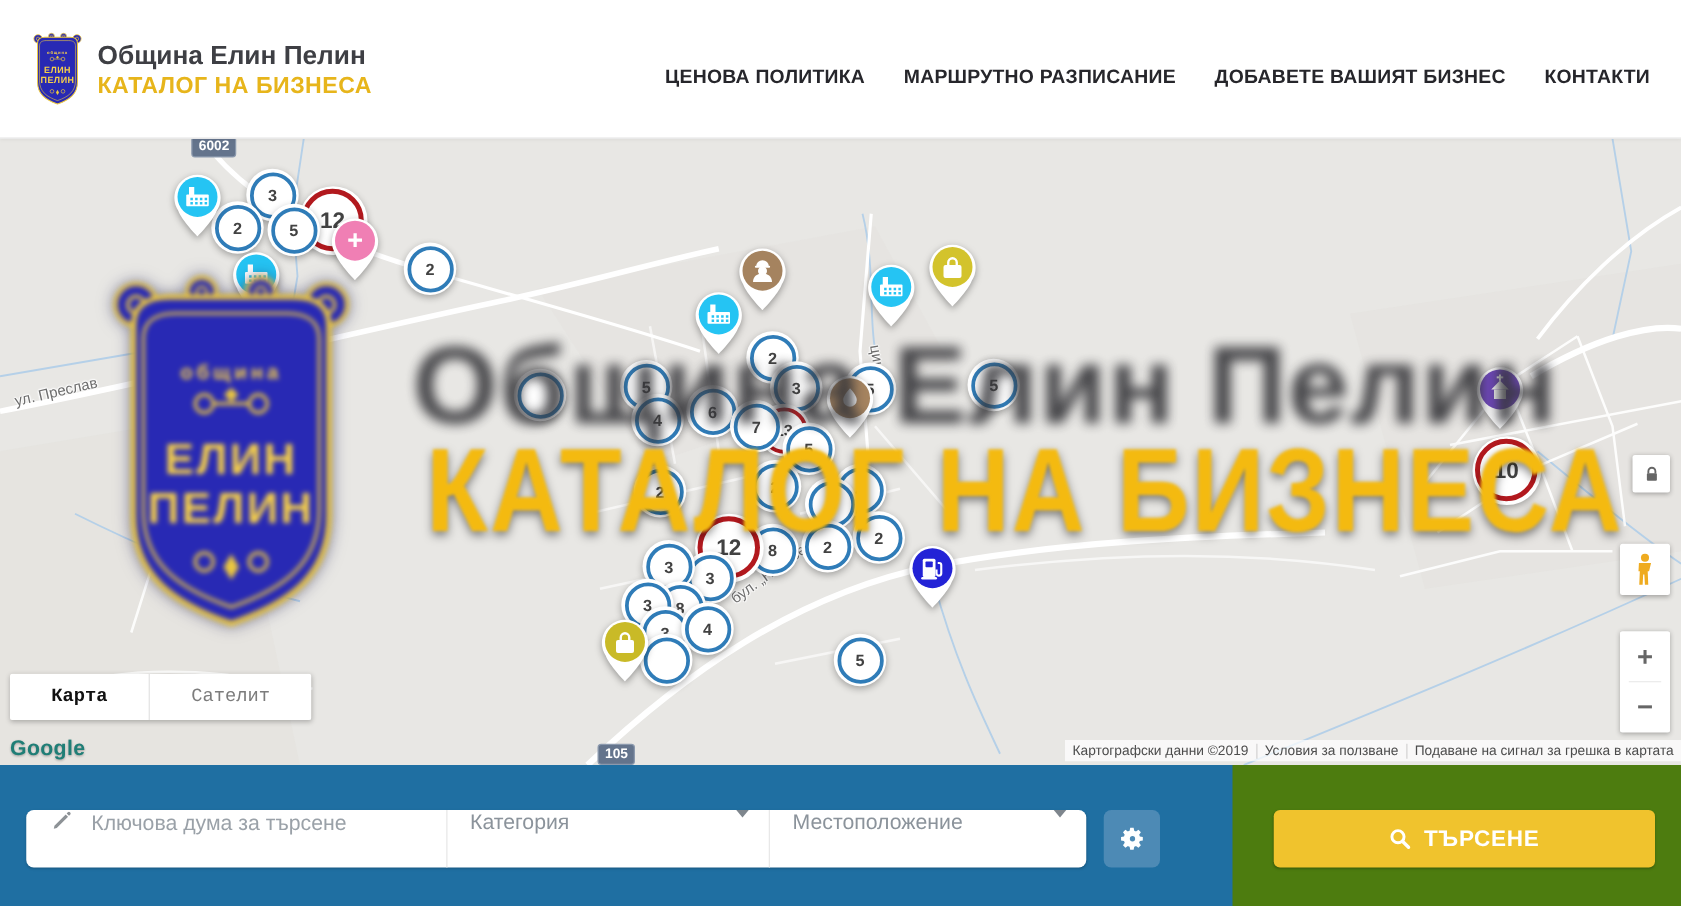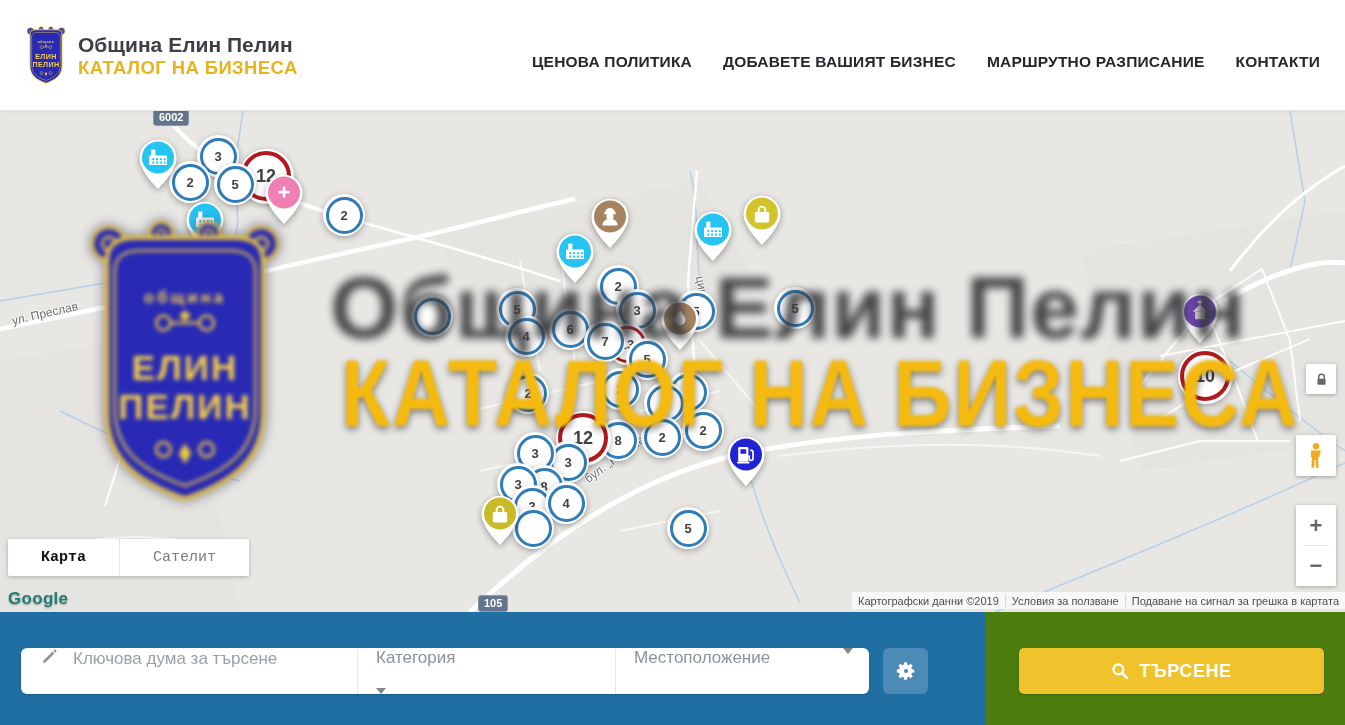--- a/index.html
+++ b/index.html
@@ -69,21 +69,21 @@
   .searchbar{position:absolute;top:612px;left:0;width:1345px;height:113px;background:#1f6fa2;z-index:55;}
   .right-panel{position:absolute;left:986px;top:0;width:359px;height:113px;background:#4d7c0f;}
   .compound{position:absolute;left:21px;top:36px;width:848px;height:46px;background:#fff;border-radius:6px;
             display:flex;box-shadow:0 1px 2px rgba(0,0,0,.18);}
   .fld{display:flex;align-items:flex-start;}
   .fld-keyword{width:337px;border-right:1px solid #e8e8e8;padding-left:20px;box-sizing:border-box;}
   .fld-keyword input{border:none;outline:none;font-size:17px;color:#333;width:250px;margin-left:13px;
                      font-family:inherit;background:transparent;}
   .fld-keyword input::placeholder{color:#9aa1a8;opacity:1;}
   .fld-select{justify-content:space-between;padding:0 16px 0 18px;box-sizing:border-box;cursor:pointer;}
-  .fld-category{width:258px;border-right:1px solid #e8e8e8;flex-direction:column;}
+  .fld-category{width:258px;border-right:1px solid #e8e8e8;}
   .fld-location{width:253px;}
   .fld-select .lbl{font-size:17px;color:#8b939b;}
   .chevron{width:0;height:0;border-left:5px solid transparent;border-right:5px solid transparent;
            border-top:6px solid #7e868d;}
   .gear-btn{position:absolute;left:883px;top:36px;width:45px;height:46px;background:#4d8ab5;border:none;
             border-radius:6px;display:flex;align-items:center;justify-content:center;cursor:pointer;}
   .search-btn{position:absolute;left:33px;top:36px;width:305px;height:46px;background:#f0c32d;border:none;
               border-radius:5px;color:#fff;font-weight:700;font-size:18px;letter-spacing:.6px;
               display:flex;align-items:center;justify-content:center;gap:10px;cursor:pointer;
               box-shadow:0 1px 2px rgba(0,0,0,.25);font-family:inherit;}
@@ -128,22 +128,22 @@
       <svg class="brand-crest" width="42" height="60" viewBox="0 0 200 284">
           <use href="#crest"></use>
         </svg>
       <div class="brand-text">
         <div class="brand-title">Община Елин Пелин</div>
         <div class="brand-subtitle">КАТАЛОГ НА БИЗНЕСА</div>
       </div>
     </div>
     <nav class="nav" id="nav">
         <a>ЦЕНОВА ПОЛИТИКА</a>
+        <a>МАРШРУТНО РАЗПИСАНИЕ</a>
         <a>ДОБАВЕТЕ ВАШИЯТ БИЗНЕС</a>
-        <a>МАРШРУТНО РАЗПИСАНИЕ</a>
         <a>КОНТАКТИ</a>
       </nav>
   </div>
 
   <div class="map" id="map">
     <svg class="map-bg" width="1345" height="501">
       <polygon points="0,250 180,220 240,501 0,501" fill="#e3e1dd" opacity="0.55"></polygon>
       <polygon points="1080,140 1345,100 1345,330 1140,360" fill="#e4e2de" opacity="0.5"></polygon>
       <polygon points="430,120 700,70 760,180 520,260" fill="#e2e0dc" opacity="0.35"></polygon>
       <g stroke="#b5d0e8" stroke-width="1.5" fill="none">

